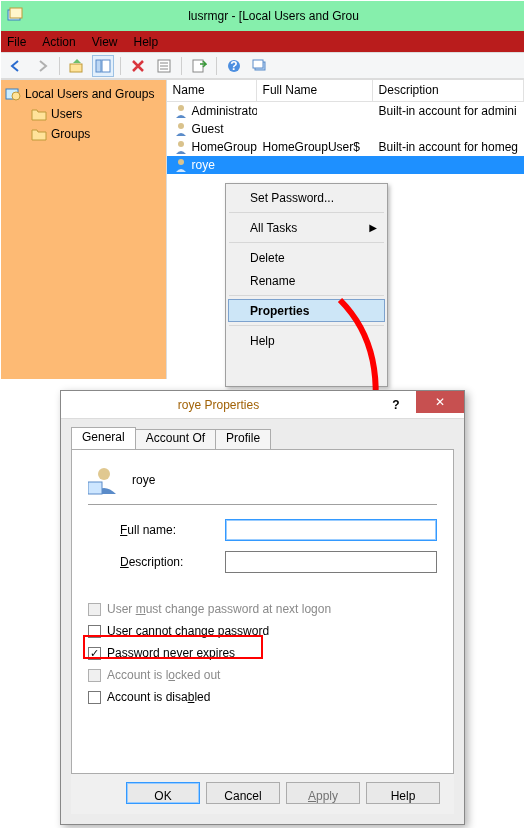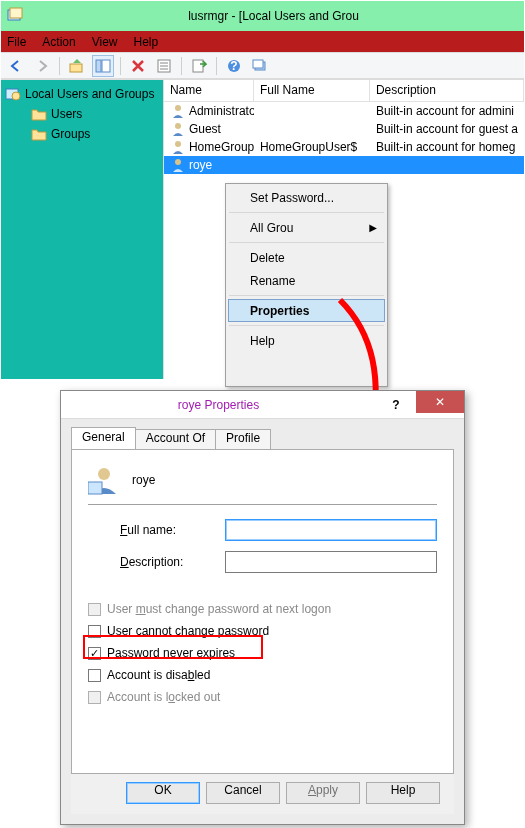--- a/index.html
+++ b/index.html
@@ -9,21 +9,21 @@
   .mmc-titlebar { height: 30px; background: #86efac; display: flex; align-items: center; padding: 4px 6px; gap: 6px; }
   .mmc-titlebar .title { flex: 1; text-align: center; color: #000; }
   .mmc-titlebar .icon-small svg { width: 16px; height: 16px; }
   .menubar { height: 22px; background: #b91c1c; display: flex; align-items: center; padding: 0 6px; gap: 16px; border-bottom: 1px solid #dcdcdc; }
   .menubar span { color: #000; cursor: default; }
   .toolbar { height: 26px; background: #f5f6f7; border-bottom: 1px solid #dcdcdc; display: flex; align-items: center; padding: 0 4px; gap: 4px; }
   .tb-btn { width: 22px; height: 22px; display: flex; align-items: center; justify-content: center; border: 1px solid transparent; }
   .tb-btn.active { border: 1px solid #9cc1e4; background: #e3f0fc; }
   .tb-sep { width: 1px; height: 18px; background: #cfcfcf; margin: 0 2px; }
   .mmc-body { display: flex; height: calc(100% - 78px); border-top: 1px solid #dcdcdc; }
-  .tree { width: 193px; border-right: 1px solid #dcdcdc; background: #14b8a6; padding: 4px 2px; }
+  .tree { width: 193px; border-right: 1px solid #dcdcdc; background: #fdba74; padding: 4px 2px; }
   .tree-node { display: flex; align-items: center; padding: 2px 2px; gap: 4px; }
   .tree-node .label { white-space: nowrap; }
   .tree-children { margin-left: 26px; }
   .list { flex: 1; background: #fff; position: relative; }
   .list-header { display: flex; height: 22px; border-bottom: 1px solid #e1e1e1; background: #fff; }
   .list-header div { padding: 3px 6px; border-right: 1px solid #e1e1e1; color: #000; }
   .col-name { width: 90px; }
   .col-full { width: 116px; }
   .col-desc { flex: 1; }
   .list-row { display: flex; height: 18px; align-items: center; }
@@ -32,21 +32,21 @@
   .list-row .cell.col-name svg { width: 16px; height: 16px; flex-shrink: 0; }
   
   .ctx { position: absolute; left: 225px; top: 183px; width: 163px; height: 204px; background: #f0f0f0; border: 1px solid #a0a0a0; box-shadow: 2px 2px 4px rgba(0,0,0,0.25); padding: 2px; }
   .ctx-item { height: 23px; display: flex; align-items: center; padding: 0 22px 0 22px; position: relative; }
   .ctx-item.hover { background: #cde6f7; border: 1px solid #7da2ce; padding: 0 21px 0 21px; font-weight: bold; }
   .ctx-item .arrow { position: absolute; right: 8px; font-size: 10px; }
   .ctx-sep { height: 1px; margin: 3px 1px; background: #d7d7d7; }
   
   .props { position: absolute; left: 60px; top: 390px; width: 405px; height: 435px; background: #ececec; border: 1px solid #888; box-shadow: 3px 3px 8px rgba(0,0,0,0.3); }
   .props-titlebar { height: 28px; background: #fff; display: flex; align-items: center; border-bottom: 1px solid #dcdcdc; }
-  .props-titlebar .ptitle { flex: 1; text-align: center; color: #a21caf; }
+  .props-titlebar .ptitle { flex: 1; text-align: center; color: #a16207; }
   .props-titlebar .btn { width: 40px; height: 22px; display: flex; align-items: center; justify-content: center; }
   .props-titlebar .close { background: #c75050; color: #fff; height: 22px; width: 48px; margin-right: 0; align-self: flex-start; }
   .props-titlebar .help { color: #000; font-weight: bold; }
   .props-body { padding: 8px 10px 10px 10px; height: calc(100% - 28px); display: flex; flex-direction: column; }
   .tabstrip { display: flex; height: 22px; }
   .tab { border: 1px solid #acacac; border-bottom: none; padding: 2px 10px; background: #fff; margin-right: -1px; position: relative; }
   .tab.active { background: #fff; z-index: 2; }
   .tab.inactive { background: #f5f5f5; top: 2px; height: 20px; padding-top: 1px; }
   .tabpane { flex: 1; background: #fff; border: 1px solid #acacac; padding: 14px 16px 10px 16px; position: relative; }
   .ident { display: flex; align-items: center; gap: 12px; margin-bottom: 8px; }
@@ -56,21 +56,21 @@
   .frow .flabel { width: 105px; }
   .frow input[type=text] { flex: 1; height: 22px; border: 1px solid #7a7a7a; padding: 0 4px; }
   .frow input.focused { outline: none; border: 1px solid #3399ff; box-shadow: 0 0 0 1px #99ccff inset; }
   .ck { display: flex; align-items: center; height: 20px; gap: 6px; margin: 2px 0; }
   .ck .box { width: 13px; height: 13px; border: 1px solid #777; background: #fff; display: flex; align-items: center; justify-content: center; }
   .ck.disabled { color: #8a8a8a; }
   .ck.disabled .box { border-color: #b0b0b0; background: #f0f0f0; }
   .ck .box.checked::after { content: "✓"; font-size: 11px; line-height: 11px; }
   .redbox { position: absolute; border: 2px solid #ff0000; pointer-events: none; }
   .props-buttons { display: flex; justify-content: flex-end; gap: 6px; padding: 8px 14px 10px 14px; background: #f0f0f0; }
-  .wbtn { width: 74px; height: 22px; border: 1px solid #acacac; background: #e9e9e9; display: flex; align-items: flex-start; justify-content: center; }
+  .wbtn { width: 74px; height: 22px; border: 1px solid #acacac; background: #e9e9e9; display: flex; align-items: flex-end; justify-content: center; }
   .wbtn.default { border: 1px solid #3399ff; box-shadow: 0 0 0 1px #99ccff inset; }
   .wbtn.disabled { color: #737373; }
   
   .arrow-svg { position: absolute; left: 280px; top: 290px; width: 160px; height: 170px; pointer-events: none; }
   .underline-first { text-decoration: underline; text-decoration-skip-ink: none; }
 </style>
 </head>
 <body>
 
 <div class="mmc">
@@ -197,23 +197,20 @@
         <div class="cell col-name">
             <svg viewBox="0 0 16 16">
               <circle cx="8" cy="5" r="3" fill="#d9c28c"></circle>
               <path d="M3 15 Q8 9 13 15" fill="#5a8bc9"></path>
             </svg>
             <span>Guest</span>
           </div>
         <div class="cell col-full">
             <span></span>
           </div>
-        <div class="cell col-desc">
-            <span>Built-in account for guest a</span>
-          </div>
       </div>
       <div class="list-row">
         <div class="cell col-name">
             <svg viewBox="0 0 16 16">
               <circle cx="8" cy="5" r="3" fill="#d9c28c"></circle>
               <path d="M3 15 Q8 9 13 15" fill="#5a8bc9"></path>
             </svg>
             <span>HomeGroup...</span>
           </div>
         <div class="cell col-full">
@@ -241,21 +238,21 @@
     </div>
   </div>
 </div>
 
 <div class="ctx">
   <div class="ctx-item">
       <span>Set Password...</span>
     </div>
   <div class="ctx-sep"></div>
   <div class="ctx-item">
-      <span>All Grou</span>
+      <span>All Tasks</span>
       <span class="arrow">▶</span>
     </div>
   <div class="ctx-sep"></div>
   <div class="ctx-item">
       <span>Delete</span>
     </div>
   <div class="ctx-item">
       <span>Rename</span>
     </div>
   <div class="ctx-sep"></div>
@@ -313,28 +310,28 @@
         <span><span>User </span><span class="underline-first">m</span><span>ust change password at next logon</span></span>
       </div>
       <div class="ck">
         <span class="box"></span>
         <span><span>User </span><span class="underline-first">c</span><span>annot change password</span></span>
       </div>
       <div class="ck">
         <span class="box checked"></span>
         <span><span class="underline-first">P</span><span>assword never expires</span></span>
       </div>
+      <div class="ck disabled">
+        <span class="box"></span>
+        <span><span>Account is l</span><span class="underline-first">o</span><span>cked out</span></span>
+      </div>
       <div class="ck">
         <span class="box"></span>
         <span><span>Account is disa</span><span class="underline-first">b</span><span>led</span></span>
       </div>
-      <div class="ck disabled">
-        <span class="box"></span>
-        <span><span>Account is l</span><span class="underline-first">o</span><span>cked out</span></span>
-      </div>
       <div class="redbox" style="left:11px; top:185px; width:180px; height:24px;"></div>
     </div>
     <div class="props-buttons">
       <div class="wbtn default">
           <span>OK</span>
         </div>
       <div class="wbtn">
           <span>Cancel</span>
         </div>
       <div class="wbtn disabled">

